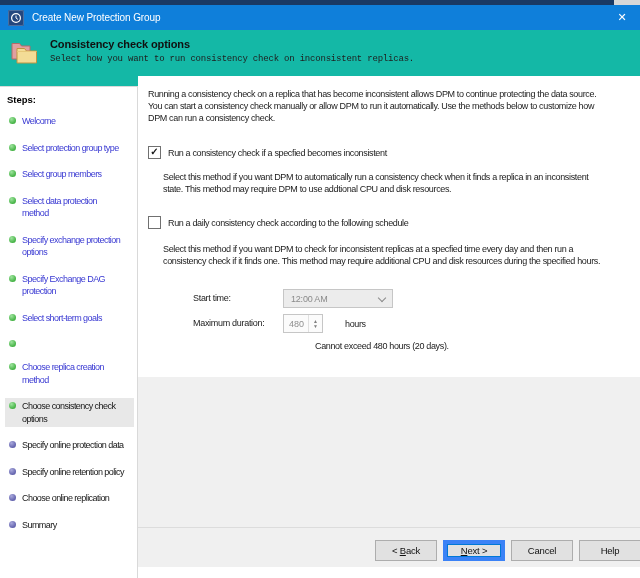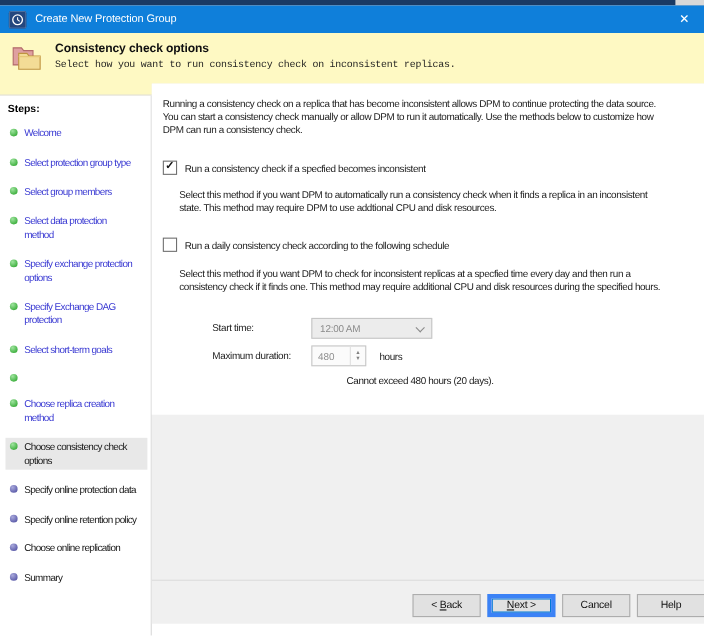--- a/index.html
+++ b/index.html
@@ -9,21 +9,21 @@
   .top-strip{position:absolute;left:0;top:0;width:640px;height:5px;background:#1a3a64;}
   .top-strip-right{position:absolute;right:0;top:0;width:26px;height:5px;background:#d8d8d8;}
 
   
   .titlebar{position:absolute;left:0;top:5px;width:640px;height:25px;background:#0f7fda;display:flex;align-items:center;}
   .app-icon{margin-left:8px;width:16px;height:16px;background:#24477e;border-radius:2px;display:flex;align-items:center;justify-content:center;box-shadow:inset 0 0 0 1px #4c6f9f;}
   .tb-title{color:#fff;font-size:10px;margin-left:8px;letter-spacing:-0.1px;}
   .close-btn{position:absolute;right:0;top:0;width:36px;height:25px;display:flex;align-items:center;justify-content:center;color:#fff;font-size:11px;cursor:default;}
 
   
-  .header{position:absolute;left:0;top:30px;width:640px;height:57px;background:#fef9c3;border-bottom:1px solid #d9d9d9;box-sizing:border-box;}
+  .header{position:absolute;left:0;top:30px;width:640px;height:57px;background:#14b8a6;border-bottom:1px solid #d9d9d9;box-sizing:border-box;}
   .folder-icon{position:absolute;left:10px;top:10px;}
   .h-title{position:absolute;left:50px;top:8px;font-size:11px;font-weight:bold;color:#101010;letter-spacing:-0.1px;}
   .h-sub{position:absolute;left:50px;top:24px;font-size:9px;color:#1e1e1e;letter-spacing:-0.2px;font-family:Liberation Mono, monospace;}
 
   
   .sidebar{position:absolute;left:0;top:87px;width:138px;height:491px;background:#fff;border-right:1px solid #d9d9d9;box-sizing:border-box;overflow:hidden;}
   .steps-heading{font-weight:bold;font-size:9.5px;padding:7px 0 0 7px;color:#000;}
   #steps{margin-top:8px;}
   .step{display:flex;align-items:flex-start;gap:6px;margin:0 3px 10px 5px;padding:2px 2px 2px 4px;font-size:9px;letter-spacing:-0.55px;line-height:12.5px;color:#161616;}
   .bullet{flex:0 0 auto;width:7px;height:7px;border-radius:50%;margin-top:2px;}
@@ -45,21 +45,21 @@
   .mark{font-size:10px;font-weight:bold;color:#141414;line-height:1;margin-top:-1px;}
   .cblabel{font-size:9px;letter-spacing:-0.35px;color:#1b1b1b;white-space:nowrap;}
   .desc1{left:25px;top:95px;width:472px;}
   .desc2{left:25px;top:167px;width:474px;}
 
   .flabel{position:absolute;font-size:9px;letter-spacing:-0.3px;color:#1b1b1b;}
   .flabel-start{left:55px;top:217px;}
   .flabel-dur{left:55px;top:242px;}
   .combo{position:absolute;left:145px;top:213px;width:110px;height:19px;background:#ececec;border:1px solid #c6c6c6;box-sizing:border-box;display:flex;align-items:center;justify-content:space-between;padding:0 7px;font-size:9px;color:#8a8a8a;letter-spacing:-0.2px;}
   .chev{width:5px;height:5px;border-right:1px solid #8a8a8a;border-bottom:1px solid #8a8a8a;transform:rotate(45deg);margin-top:-2px;}
-  .spin{position:absolute;left:145px;top:238px;width:50px;height:19px;background:#fbfbfb;border:1px solid #c6c6c6;box-sizing:border-box;display:flex;}
+  .spin{position:absolute;left:145px;top:238px;width:40px;height:19px;background:#fbfbfb;border:1px solid #c6c6c6;box-sizing:border-box;display:flex;}
   .spinval{flex:1;font-size:9px;color:#8f8f8f;padding:4px 0 0 5px;}
   .spinbtns{width:13px;border-left:1px solid #e0e0e0;display:flex;flex-direction:column;align-items:center;justify-content:center;font-size:5px;color:#7f7f7f;line-height:5px;}
   .hours{left:207px;top:242px;}
   .note{left:177px;top:264px;}
 
   .footer-sep{position:absolute;left:0;top:451px;width:502px;height:1px;background:#dcdcdc;}
   .btn{position:absolute;top:464px;width:62px;height:21px;background:#e1e1e1;border:1px solid #adadad;font-family:"Liberation Sans",sans-serif;font-size:9.5px;color:#111;padding:0;letter-spacing:-0.2px;}
   .btn-back{left:237px;}
   .btn-next{left:305px;border:4px solid #3b82f6;box-shadow:inset 0 0 0 1px #0078d7;}
   .btn-cancel{left:373px;}

